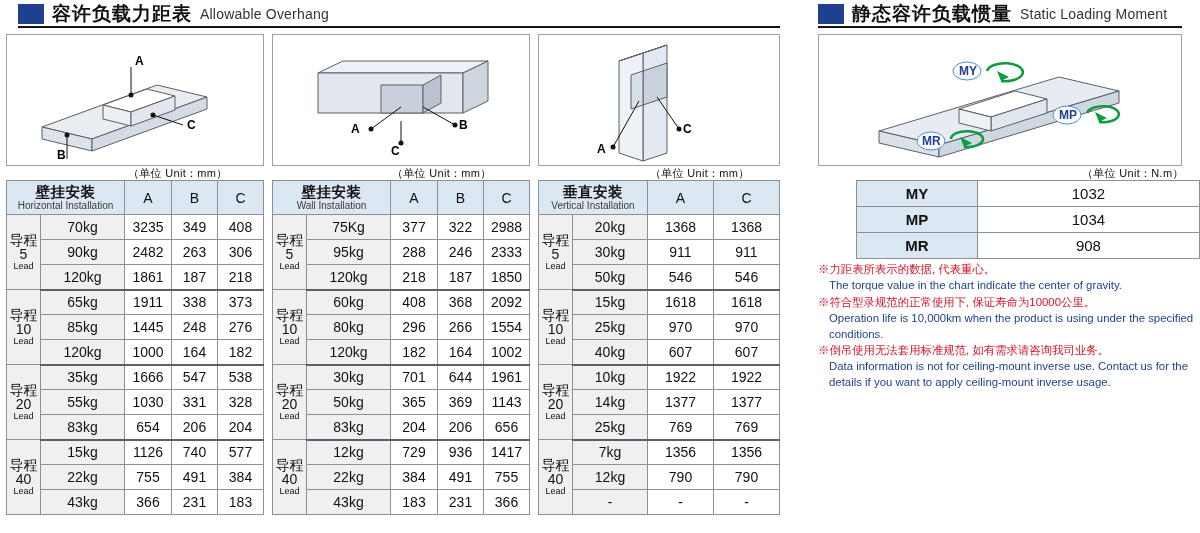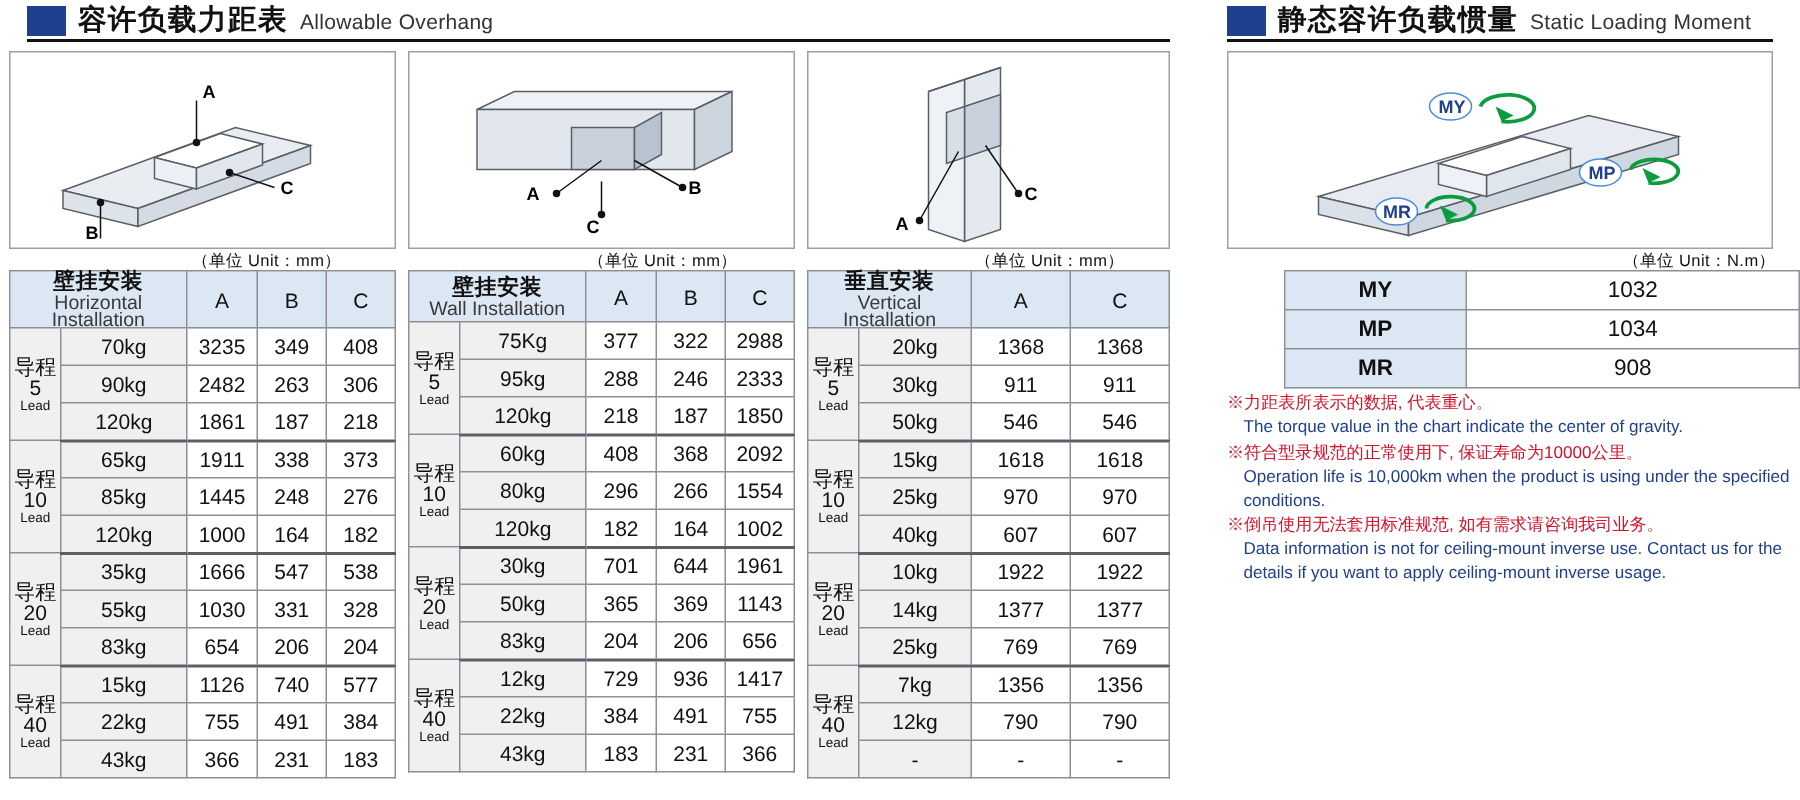--- a/index.html
+++ b/index.html
@@ -32,21 +32,21 @@
     text-align:center;
     font-size:14px;
     padding:0;
     color:#111;
     font-weight:normal;
   }
   .hdr-blue { background:#dbe7f3; }
   .lead-cell { background:#f0f0f0; font-size:12px; line-height:1.05; width:34px; }
   .kg-cell { background:#f0f0f0; font-weight:bold; font-size:14px; }
   .hdr-cn { font-size:14.5px; font-weight:bold; letter-spacing:.5px; display:block; line-height:15px;}
-  .hdr-en { font-size:13px; color:#3a3a3a; display:block; line-height:11px; }
+  .hdr-en { font-size:10px; color:#3a3a3a; display:block; line-height:11px; }
   .hdr-abc { font-weight:bold; font-size:15px; }
   .thickbottom td { border-bottom:2px solid #5b6068 !important; }
 
   
   table.rgrid { border-collapse:collapse; position:absolute; }
   table.rgrid td { border:1px solid #8c9096; text-align:center; font-size:15px; height:26px; }
   table.rgrid td.lbl { background:#dbe7f3; font-weight:bold; width:130px; }
   table.rgrid td.val { width:240px; }
 
   

